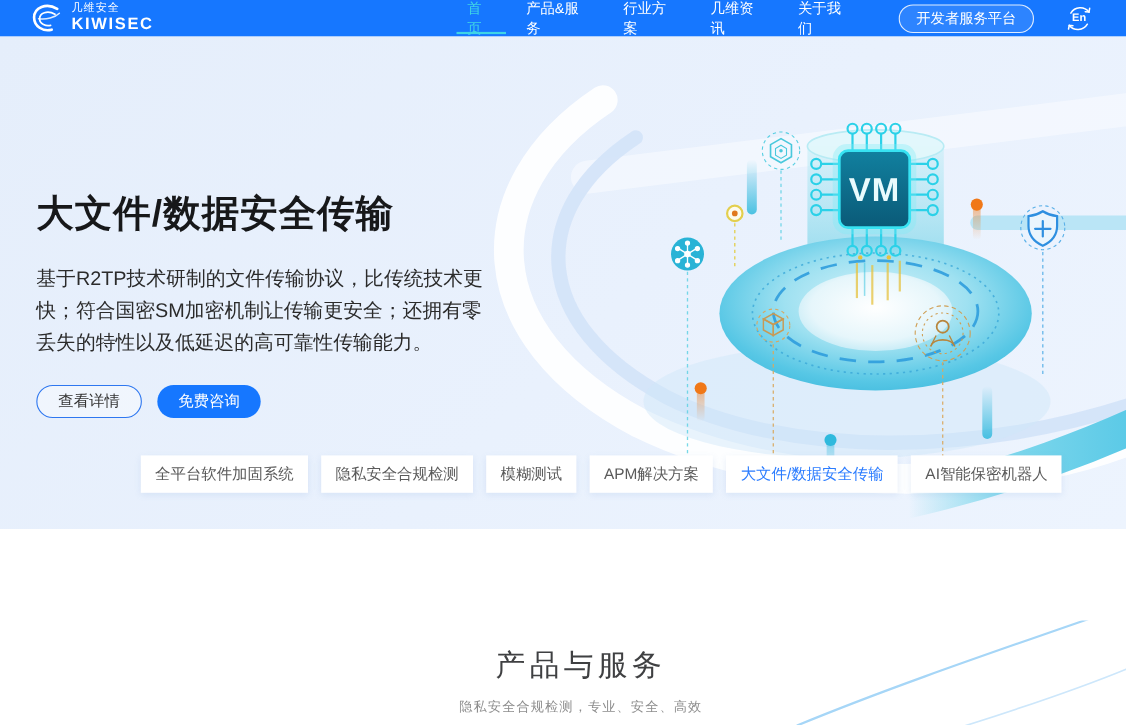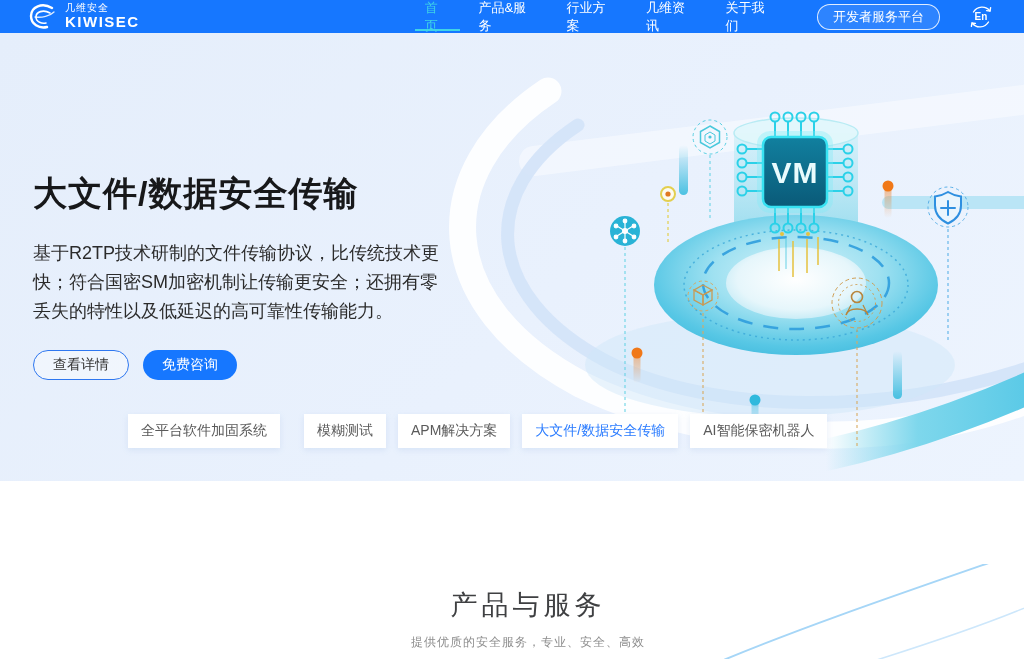--- a/index.html
+++ b/index.html
@@ -284,20 +284,21 @@
         <button class="btn btn-solid">免费咨询</button>
       </div>
     </div>
 
     <div class="tab-row">
       <div class="tab">
         <div class="tab-box">全平台软件加固系统</div>
         <div class="tab-bar"></div>
       </div>
       <div class="tab">
+        <div class="tab-box">隐私安全合规检测</div>
         <div class="tab-bar"></div>
       </div>
       <div class="tab">
         <div class="tab-box">模糊测试</div>
         <div class="tab-bar"></div>
       </div>
       <div class="tab">
         <div class="tab-box">APM解决方案</div>
         <div class="tab-bar"></div>
       </div>
@@ -307,20 +308,20 @@
       </div>
       <div class="tab">
         <div class="tab-box">AI智能保密机器人</div>
         <div class="tab-bar"></div>
       </div>
     </div>
   </section>
 
   <section class="products">
     <h2 class="products-title">产品与服务</h2>
-    <div class="products-subtitle">提供优质的安全服务，专业、安全、高效</div>
+    <div class="products-subtitle">隐私安全合规检测，专业、安全、高效</div>
     <svg class="corner-arcs" width="300" height="95" viewBox="0 0 300 95">
       <path d="M -10 100 C 80 62, 190 25, 305 -15" stroke="#a6d6f7" stroke-width="2" fill="none"></path>
       <path d="M 140 100 C 210 78, 268 58, 310 40" stroke="#cde7fb" stroke-width="1.5" fill="none"></path>
     </svg>
   </section>
 
 </div>
 
 </body></html>

